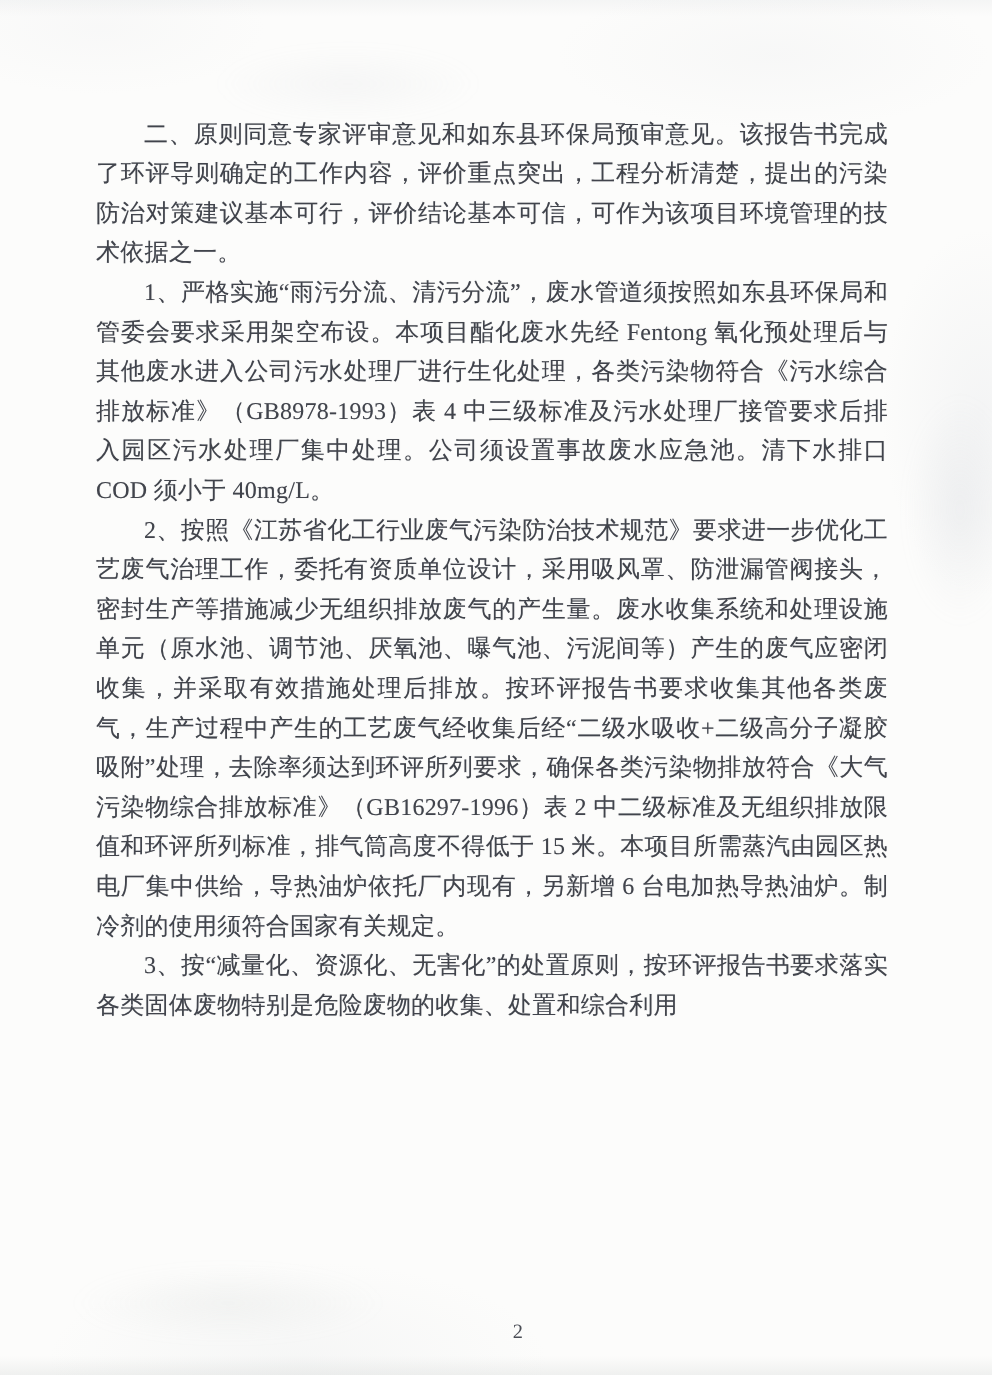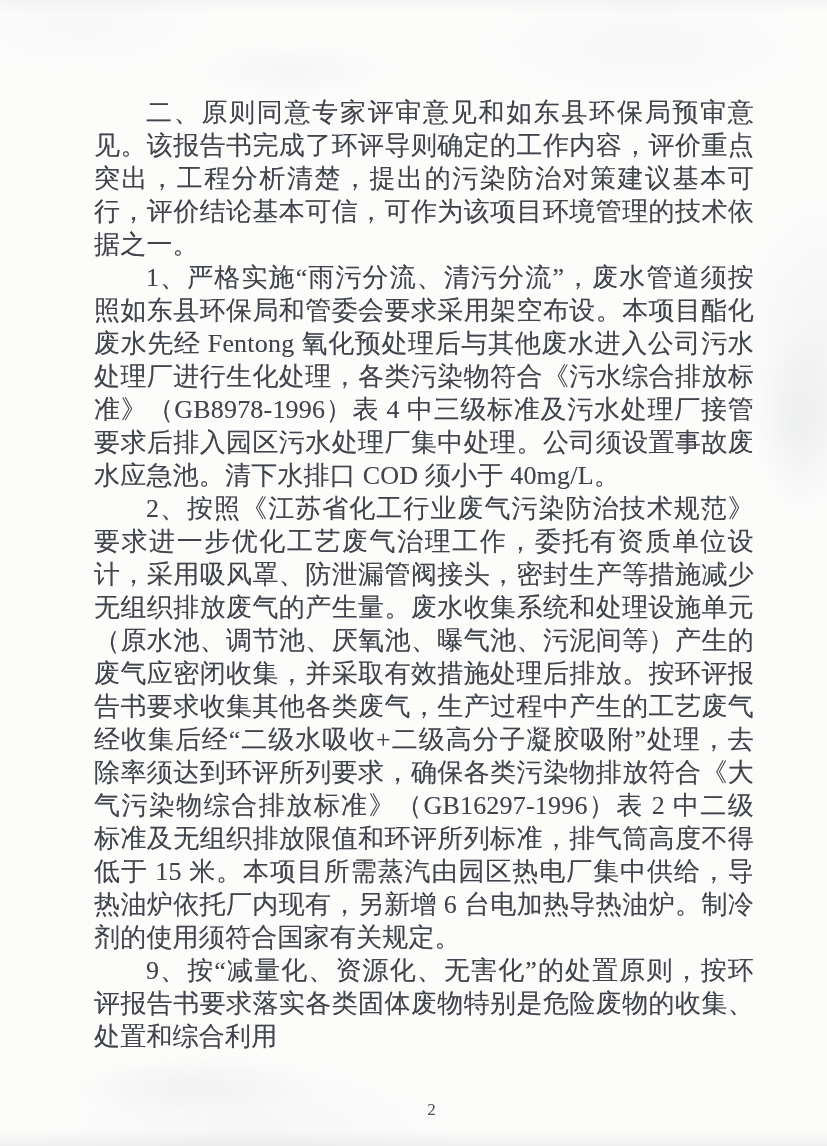--- a/index.html
+++ b/index.html
@@ -52,25 +52,25 @@
   .blotch-b {
     left: 180px; top: 40px; width: 220px; height: 60px;
     background: radial-gradient(closest-side, rgba(190,194,202,0.10), rgba(190,194,202,0));
   }
   .blotch-c {
     left: 60px; bottom: 30px; width: 260px; height: 60px;
     background: radial-gradient(closest-side, rgba(184,190,188,0.12), rgba(184,190,188,0));
   }
   .content {
     position: absolute;
-    left: 94px;
+    left: 80px;
     top: 96px;
     width: 660px;
     color: #41444c;
-    font-size: 26px;
+    font-size: 20px;
     line-height: 33px;
     text-align: justify;
     letter-spacing: 0.2px;
   }
   .para {
     margin: 0;
     text-indent: 2em;
     
     text-shadow: 0 0 0.6px rgba(65,68,76,0.35);
   }
@@ -89,20 +89,20 @@
 <body>
 
 <div class="page">
 
   <div class="scan-blotch blotch-a"></div>
   <div class="scan-blotch blotch-b"></div>
   <div class="scan-blotch blotch-c"></div>
 
   <div class="content">
     <p class="para">二、原则同意专家评审意见和如东县环保局预审意见。该报告书完成了环评导则确定的工作内容，评价重点突出，工程分析清楚，提出的污染防治对策建议基本可行，评价结论基本可信，可作为该项目环境管理的技术依据之一。</p>
-    <p class="para">1、严格实施“雨污分流、清污分流”，废水管道须按照如东县环保局和管委会要求采用架空布设。本项目酯化废水先经 Fentong 氧化预处理后与其他废水进入公司污水处理厂进行生化处理，各类污染物符合《污水综合排放标准》（GB8978-1996）表 4 中三级标准及污水处理厂接管要求后排入园区污水处理厂集中处理。公司须设置事故废水应急池。清下水排口 COD 须小于 40mg/L。</p>
+    <p class="para">1、严格实施“雨污分流、清污分流”，废水管道须按照如东县环保局和管委会要求采用架空布设。本项目酯化废水先经 Fentong 氧化预处理后与其他废水进入公司污水处理厂进行生化处理，各类污染物符合《污水综合排放标准》（GB8978-1993）表 4 中三级标准及污水处理厂接管要求后排入园区污水处理厂集中处理。公司须设置事故废水应急池。清下水排口 COD 须小于 40mg/L。</p>
     <p class="para">2、按照《江苏省化工行业废气污染防治技术规范》要求进一步优化工艺废气治理工作，委托有资质单位设计，采用吸风罩、防泄漏管阀接头，密封生产等措施减少无组织排放废气的产生量。废水收集系统和处理设施单元（原水池、调节池、厌氧池、曝气池、污泥间等）产生的废气应密闭收集，并采取有效措施处理后排放。按环评报告书要求收集其他各类废气，生产过程中产生的工艺废气经收集后经“二级水吸收+二级高分子凝胶吸附”处理，去除率须达到环评所列要求，确保各类污染物排放符合《大气污染物综合排放标准》（GB16297-1996）表 2 中二级标准及无组织排放限值和环评所列标准，排气筒高度不得低于 15 米。本项目所需蒸汽由园区热电厂集中供给，导热油炉依托厂内现有，另新增 6 台电加热导热油炉。制冷剂的使用须符合国家有关规定。</p>
-    <p class="para">9、按“减量化、资源化、无害化”的处置原则，按环评报告书要求落实各类固体废物特别是危险废物的收集、处置和综合利用</p>
+    <p class="para">3、按“减量化、资源化、无害化”的处置原则，按环评报告书要求落实各类固体废物特别是危险废物的收集、处置和综合利用</p>
   </div>
 
   <div class="footer">2</div>
 
 </div>
 
 </body></html>

